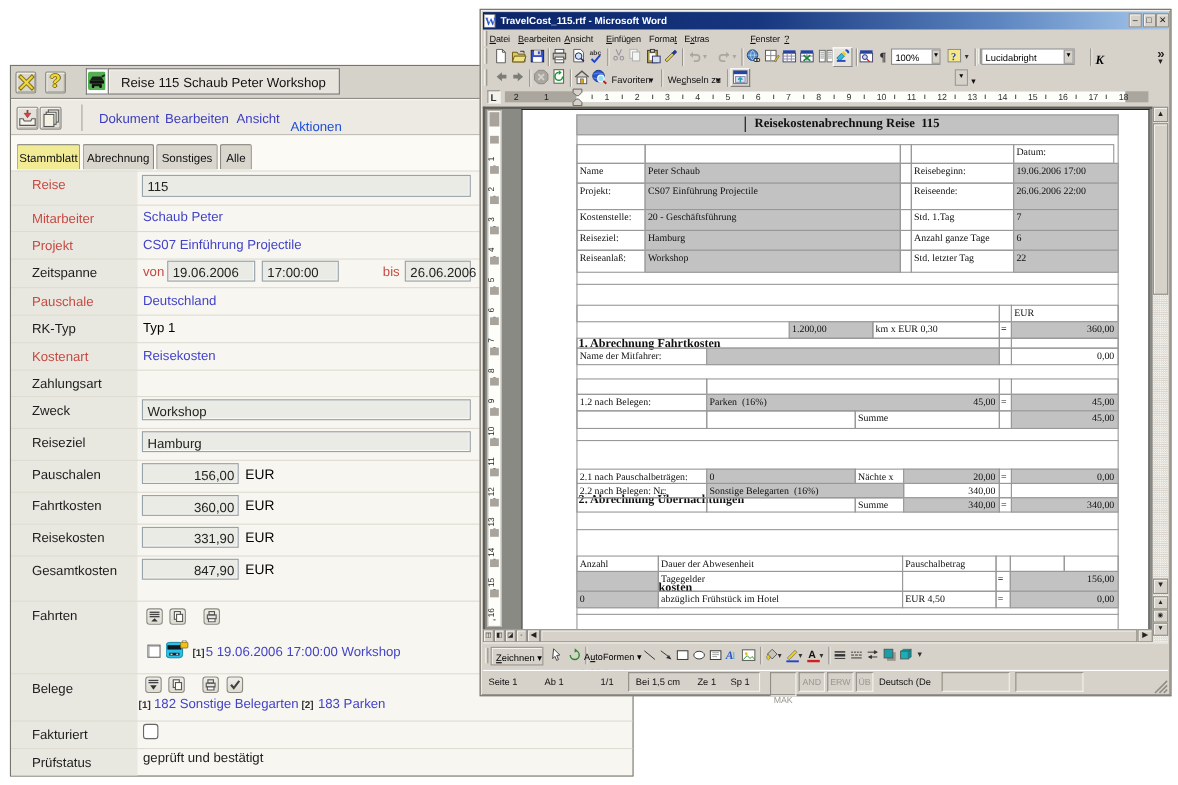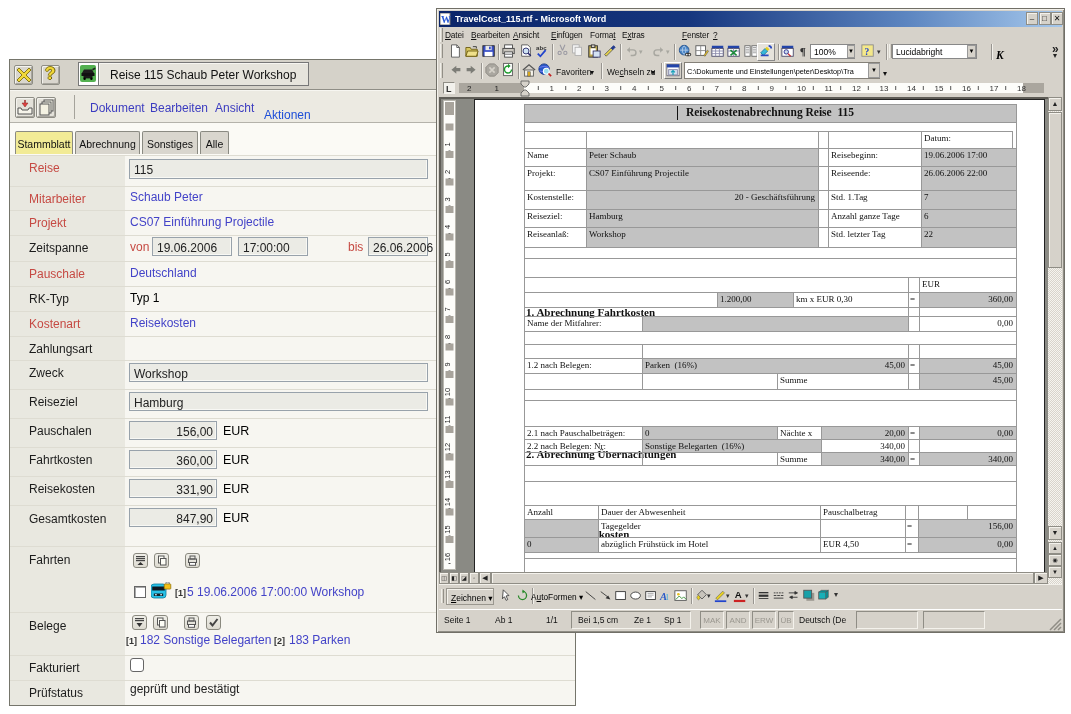--- a/index.html
+++ b/index.html
@@ -372,21 +372,20 @@
     <div class="a" style="left:170px;top:58px;font-size:8.5px;color:#111;">We<u>c</u>hseln zu</div>
     <div class="a" style="left:214px;top:59px;font-size:8px;color:#111;">▾</div>
     <div class="tsep" style="left:224px;top:54px;"></div>
     <div class="a" style="left:227px;top:53px;width:18px;height:17px;background:#d6d2ca;border:1px solid #fff;border-right-color:#777;border-bottom-color:#777;"></div>
     <svg class="a" style="left:229px;top:54px;" width="14" height="15" viewBox="0 0 16 16">
       <rect x="1" y="1" width="14" height="13" fill="#fff" stroke="#667"></rect>
       <rect x="1" y="1" width="14" height="3.5" fill="#2244aa"></rect>
       <rect x="3" y="7" width="10" height="6" fill="#d4e0f0" stroke="#88a"></rect>
       <path d="M8 13 L8 8 M8 8 l-2.2 2.2 M8 8 l2.2 2.2" stroke="#18a0b8" stroke-width="1.4" fill="none"></path>
     </svg>
-    <div class="a" style="left:247px;top:53px;width:196px;height:17px;background:#fff;border:1px solid #848078;font-size:7.3px;padding:4px 0 0 2px;white-space:nowrap;overflow:hidden;">C:\Dokumente und Einstellungen\peter\Desktop\Tra</div>
     <div class="a" style="left:431px;top:54px;width:12px;height:15px;background:#d6d2ca;border:1px solid #999;font-size:6px;text-align:center;line-height:13px;">▼</div>
     <div class="a" style="left:446px;top:60px;font-size:8px;color:#111;">▾</div>
     <div class="a" style="left:2px;top:71px;width:623px;height:17px;background:#d6d2ca;"></div>
     <div class="a" style="left:6px;top:73px;width:12px;height:12px;background:#f2f1ec;border:1px solid;border-color:#8f8d85 #f4f2ec #f4f2ec #8f8d85;"></div>
     <div class="a" style="left:9px;top:75px;font-size:9px;font-weight:bold;color:#333;">L</div>
     <div class="a" style="left:22px;top:74px;width:585px;height:10px;background:#aaa69e;"></div>
     <div class="a" style="left:87px;top:74px;width:499px;height:10px;background:#fdfdfa;"></div>
     <div class="a num" style="left:112.5px;top:75px;font-size:8px;color:#333;">1</div>
     <div class="a num" style="left:140.0px;top:75px;font-size:8px;color:#333;">2</div>
     <div class="a num" style="left:167.5px;top:75px;font-size:8px;color:#333;">3</div>
@@ -498,21 +497,21 @@
     <div class="wcell" style="left:149px;top:139px;width:233px;height:19px;background:#c2c2c2;font-size:9px;padding-left:2px;padding-right:3px;">Peter Schaub</div>
     <div class="wcell" style="left:381px;top:139px;width:11px;height:19px;font-size:9px;padding-left:2px;padding-right:3px;"></div>
     <div class="wcell" style="left:391px;top:139px;width:94px;height:19px;font-size:9px;padding-left:2px;padding-right:3px;">Reisebeginn:</div>
     <div class="wcell" style="left:484px;top:139px;width:96px;height:19px;background:#c2c2c2;font-size:9px;padding-left:2px;padding-right:3px;">19.06.2006 17:00</div>
     <div class="wcell" style="left:87px;top:157px;width:63px;height:25px;font-size:9px;padding-left:2px;padding-right:3px;">Projekt:</div>
     <div class="wcell" style="left:149px;top:157px;width:233px;height:25px;background:#c2c2c2;font-size:9px;padding-left:2px;padding-right:3px;">CS07 Einführung Projectile</div>
     <div class="wcell" style="left:381px;top:157px;width:11px;height:25px;font-size:9px;padding-left:2px;padding-right:3px;"></div>
     <div class="wcell" style="left:391px;top:157px;width:94px;height:25px;font-size:9px;padding-left:2px;padding-right:3px;">Reiseende:</div>
     <div class="wcell" style="left:484px;top:157px;width:96px;height:25px;background:#c2c2c2;font-size:9px;padding-left:2px;padding-right:3px;">26.06.2006 22:00</div>
     <div class="wcell" style="left:87px;top:181px;width:63px;height:20px;font-size:9px;padding-left:2px;padding-right:3px;">Kostenstelle:</div>
-    <div class="wcell" style="left:149px;top:181px;width:233px;height:20px;background:#c2c2c2;font-size:9px;padding-left:2px;padding-right:3px;text-align:right;">20 - Geschäftsführung</div>
+    <div class="wcell" style="left:149px;top:181px;width:233px;height:20px;background:#c2c2c2;font-size:9px;padding-left:2px;padding-right:3px;">20 - Geschäftsführung</div>
     <div class="wcell" style="left:381px;top:181px;width:11px;height:20px;font-size:9px;padding-left:2px;padding-right:3px;"></div>
     <div class="wcell" style="left:391px;top:181px;width:94px;height:20px;font-size:9px;padding-left:2px;padding-right:3px;">Std. 1.Tag</div>
     <div class="wcell" style="left:484px;top:181px;width:96px;height:20px;background:#c2c2c2;font-size:9px;padding-left:2px;padding-right:3px;">7</div>
     <div class="wcell" style="left:87px;top:200px;width:63px;height:19px;font-size:9px;padding-left:2px;padding-right:3px;">Reiseziel:</div>
     <div class="wcell" style="left:149px;top:200px;width:233px;height:19px;background:#c2c2c2;font-size:9px;padding-left:2px;padding-right:3px;">Hamburg</div>
     <div class="wcell" style="left:381px;top:200px;width:11px;height:19px;font-size:9px;padding-left:2px;padding-right:3px;"></div>
     <div class="wcell" style="left:391px;top:200px;width:94px;height:19px;font-size:9px;padding-left:2px;padding-right:3px;">Anzahl ganze Tage</div>
     <div class="wcell" style="left:484px;top:200px;width:96px;height:19px;background:#c2c2c2;font-size:9px;padding-left:2px;padding-right:3px;">6</div>
     <div class="wcell" style="left:87px;top:218px;width:63px;height:21px;font-size:9px;padding-left:2px;padding-right:3px;">Reiseanlaß:</div>
     <div class="wcell" style="left:149px;top:218px;width:233px;height:21px;background:#c2c2c2;font-size:9px;padding-left:2px;padding-right:3px;">Workshop</div>
@@ -681,21 +680,21 @@
     </svg>
     <div class="a" style="left:397px;top:581px;font-size:8px;color:#333;">▾</div>
     <div class="a" style="left:2px;top:600px;width:623px;height:22px;background:#d6d2ca;border-top:1px solid #fff;"></div>
     <div class="a" style="left:7px;top:606px;font-size:8.5px;color:#111;">Seite 1</div>
     <div class="a" style="left:58px;top:606px;font-size:8.5px;color:#111;">Ab 1</div>
     <div class="a" style="left:109px;top:606px;font-size:8.5px;color:#111;">1/1</div>
     <div class="sunk" style="left:134px;top:602px;width:120px;height:18px;"></div>
     <div class="a" style="left:141px;top:606px;font-size:8.5px;color:#111;">Bei 1,5 cm</div>
     <div class="a" style="left:197px;top:606px;font-size:8.5px;color:#111;">Ze 1</div>
     <div class="a" style="left:227px;top:606px;font-size:8.5px;color:#111;">Sp 1</div>
-    <div class="a" style="left:263px;top:602px;width:24px;height:18px;border:1px solid;border-color:#8f8d85 #f4f2ec #f4f2ec #8f8d85;color:#9a978f;font-size:8px;text-align:center;padding-top:4px;">MAK</div>
+    <div class="a" style="left:263px;top:602px;width:24px;height:18px;border:1px solid;border-color:#8f8d85 #f4f2ec #f4f2ec #8f8d85;color:#9a978f;font-size:8px;text-align:center;padding-top:20px;">MAK</div>
     <div class="a" style="left:289px;top:602px;width:24px;height:18px;border:1px solid;border-color:#8f8d85 #f4f2ec #f4f2ec #8f8d85;color:#9a978f;font-size:8px;text-align:center;padding-top:4px;">AND</div>
     <div class="a" style="left:315px;top:602px;width:24px;height:18px;border:1px solid;border-color:#8f8d85 #f4f2ec #f4f2ec #8f8d85;color:#9a978f;font-size:8px;text-align:center;padding-top:4px;">ERW</div>
     <div class="a" style="left:341px;top:602px;width:16px;height:18px;border:1px solid;border-color:#8f8d85 #f4f2ec #f4f2ec #8f8d85;color:#9a978f;font-size:8px;text-align:center;padding-top:4px;">ÜB</div>
     <div class="a" style="left:362px;top:606px;font-size:8.5px;color:#111;">Deutsch (De</div>
     <div class="sunk" style="left:419px;top:602px;width:62px;height:18px;"></div>
     <div class="sunk" style="left:486px;top:602px;width:62px;height:18px;"></div>
     <svg class="a" style="left:612px;top:609px;" width="13" height="13">
       <path d="M12 1 L1 12 M12 5 L5 12 M12 9 L9 12" stroke="#8f8d85" stroke-width="1.5"></path>
     </svg>
   </div>

